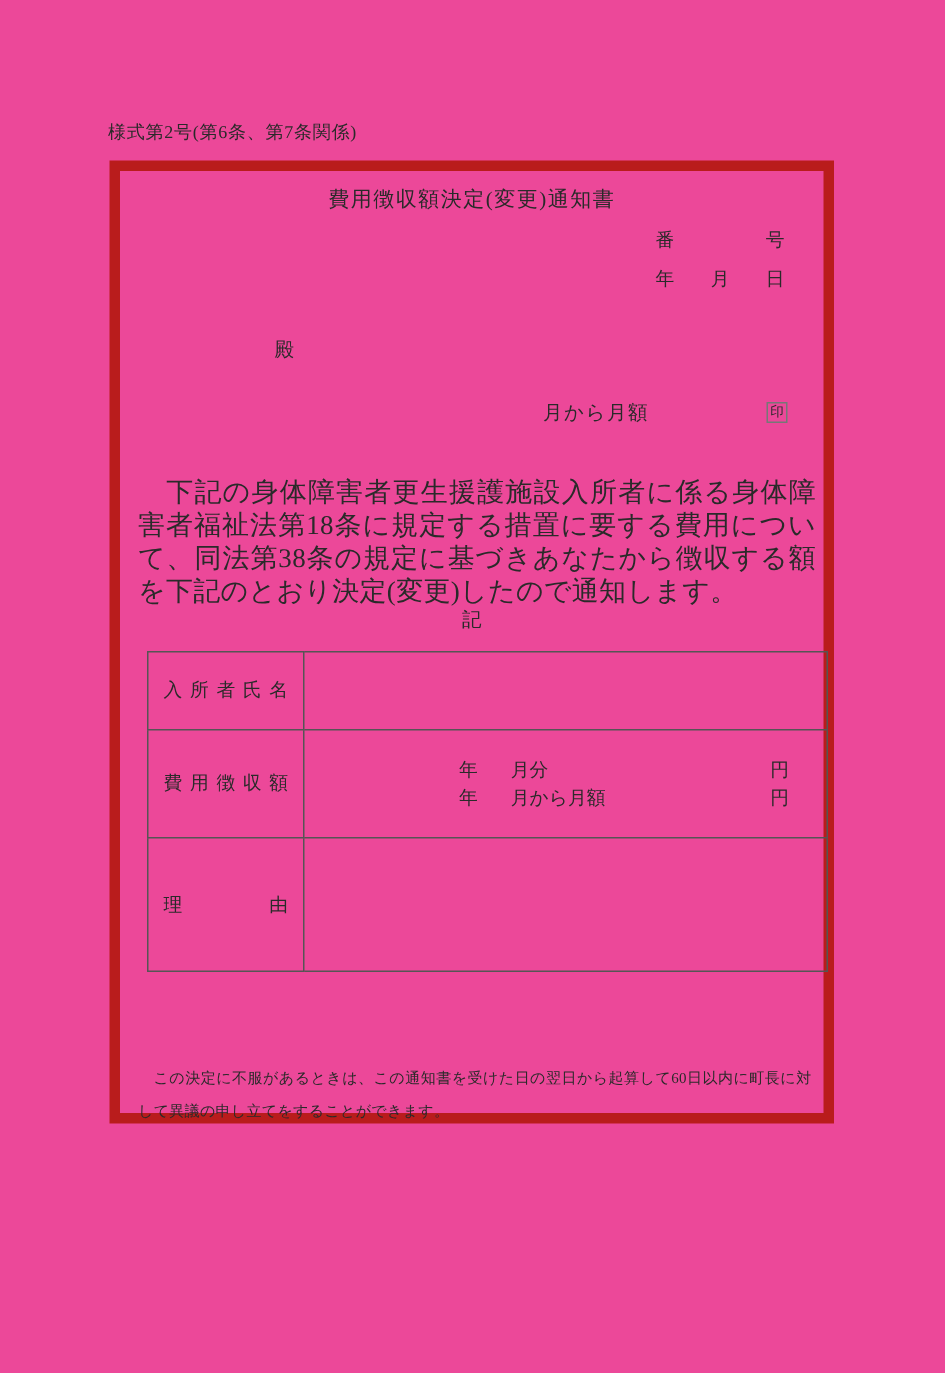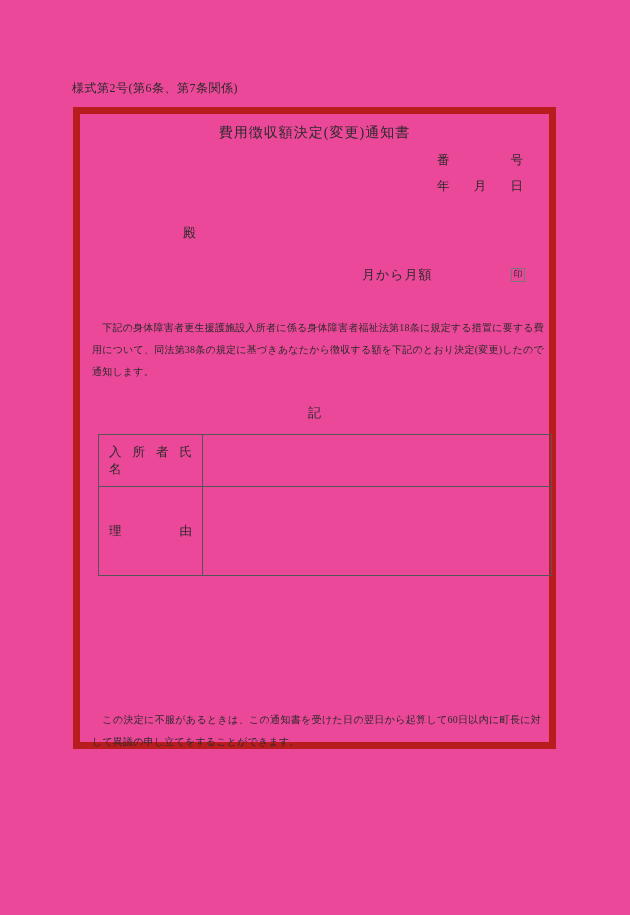--- a/index.html
+++ b/index.html
@@ -81,21 +81,21 @@
     width: 12px;
     height: 12px;
     text-align: center;
     display: inline-block;
   }
   .body-text {
     position: absolute;
     left: 12px;
     right: 5px;
     top: 203px;
-    font-size: 10px;
+    font-size: 18px;
     line-height: 22px;
     text-align: justify;
     letter-spacing: 0.2px;
   }
   .ki-heading {
     position: absolute;
     left: 0;
     right: 0;
     top: 290px;
     text-align: center;
@@ -108,21 +108,20 @@
     width: 454px;
     border-collapse: collapse;
     table-layout: fixed;
     font-size: 12.5px;
   }
   .notice-table td {
     border: 1px solid #555;
     padding: 0;
     vertical-align: middle;
     box-sizing: border-box;
-    font-family: Liberation Mono, monospace;
   }
   .label-cell {
     width: 104px;
     padding: 0 10px !important;
     text-align: justify;
     text-align-last: justify;
     letter-spacing: 0;
   }
   .row-1 { height: 52px; }
   .row-2 { height: 44px; }
@@ -185,20 +184,35 @@
     <div class="body-text">　下記の身体障害者更生援護施設入所者に係る身体障害者福祉法第18条に規定する措置に要する費用について、同法第38条の規定に基づきあなたから徴収する額を下記のとおり決定(変更)したので通知します。</div>
 
     <div class="ki-heading">記</div>
 
     <table class="notice-table">
       <tbody>
         <tr class="row-1">
           <td class="label-cell">入 所 者 氏 名</td>
           <td></td>
         </tr>
+        <tr class="row-3">
+          <td class="label-cell">費 用 徴 収 額</td>
+          <td class="fee-cell">
+            <div class="fee-line">
+              <span class="fee-year">年</span>
+              <span class="fee-desc">月分</span>
+              <span class="fee-unit">円</span>
+            </div>
+            <div class="fee-line">
+              <span class="fee-year">年</span>
+              <span class="fee-desc">月から月額</span>
+              <span class="fee-unit">円</span>
+            </div>
+          </td>
+        </tr>
         <tr class="row-4">
           <td class="label-cell">理 由</td>
           <td></td>
         </tr>
       </tbody>
     </table>
 
     <div class="footer-text">　この決定に不服があるときは、この通知書を受けた日の翌日から起算して60日以内に町長に対して異議の申し立てをすることができます。</div>
 
   </div>

